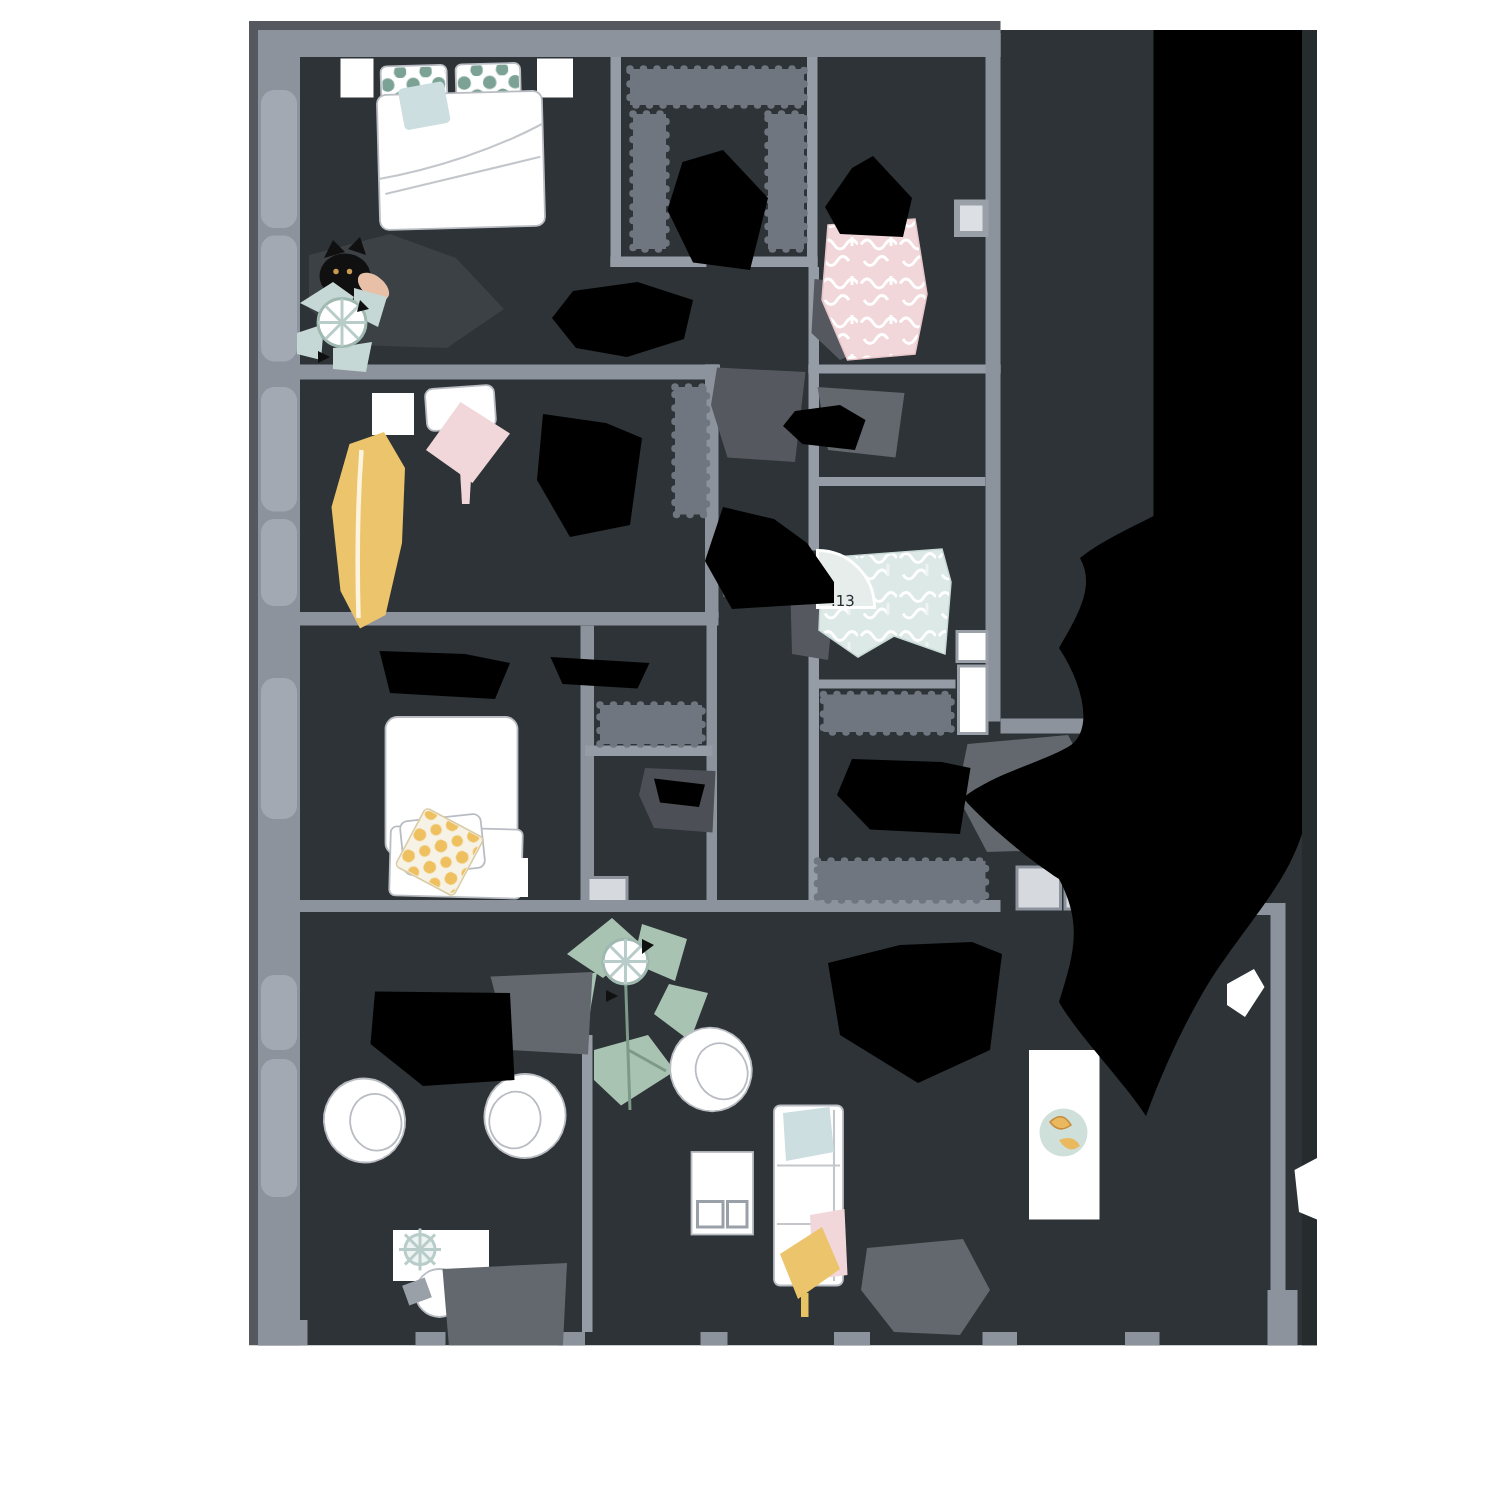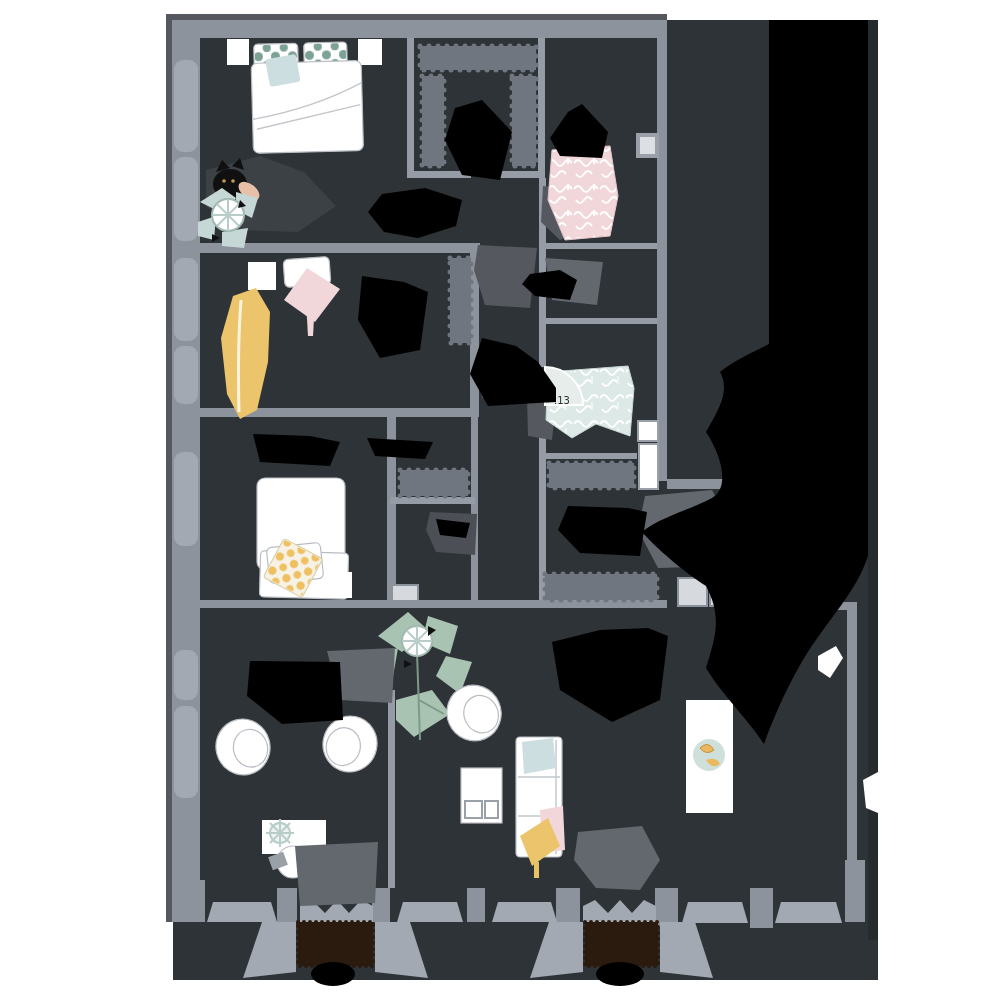--- a/index.html
+++ b/index.html
@@ -1,16 +1,16 @@
 <!DOCTYPE html>
 <html><head>
 <meta charset="utf-8">
 <style>
   html,body{margin:0;padding:0;background:#ffffff;font-family:"DejaVu Sans",sans-serif;}
-  .stage{width:1000px;height:1000px;position:relative;background:#ffffff;overflow:hidden;}
+  .stage{width:1000px;height:897px;position:relative;background:#ffffff;overflow:hidden;}
   svg{display:block}
   
   .f{fill:#2d3336}
   .fe{fill:#262b2e}
   .w{fill:#8d939d}
   .ws{fill:#55595f}
   .wn{fill:#a3a9b3}
   .thin{fill:#969ca5}
   
   .rad{fill:#70767f;stroke:#70767f;stroke-width:5;stroke-dasharray:0 9;stroke-linecap:round;stroke-linejoin:round}

